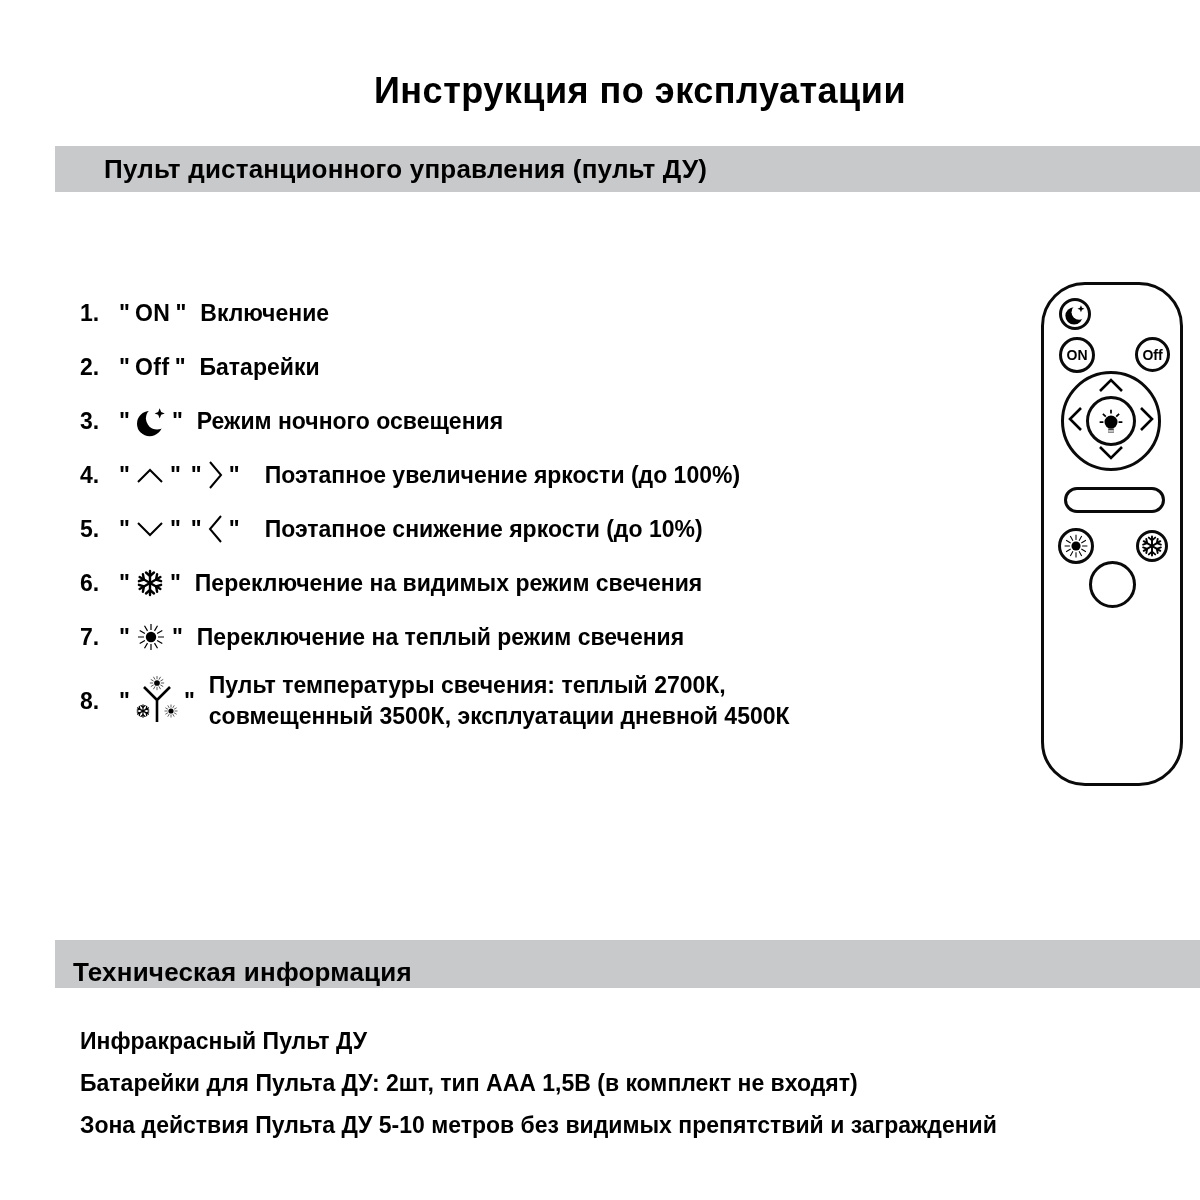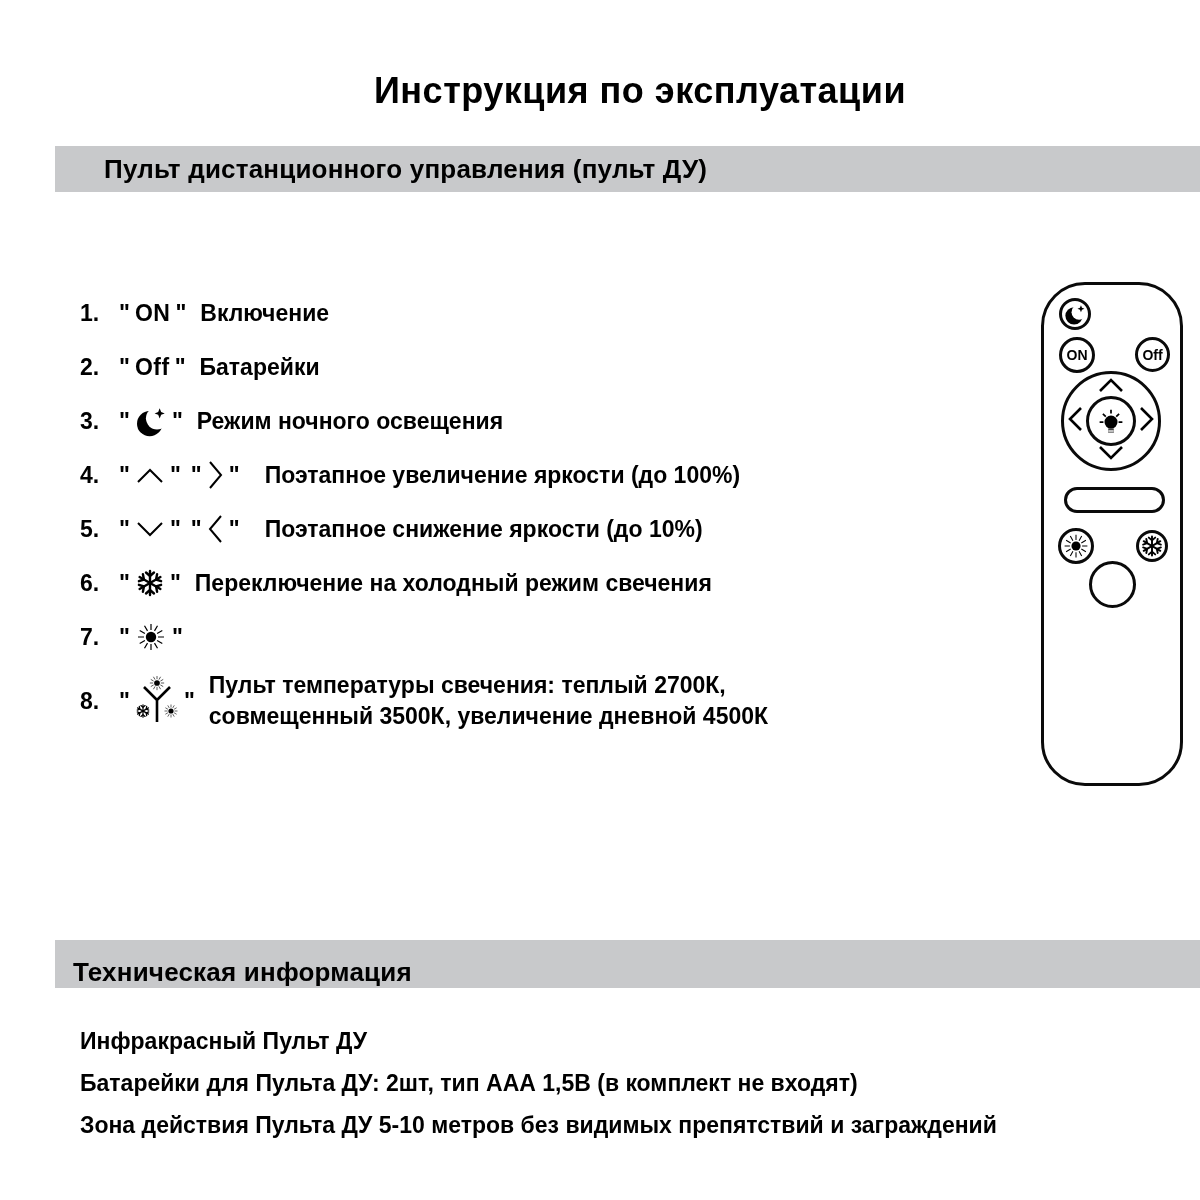--- a/index.html
+++ b/index.html
@@ -172,34 +172,35 @@
       <span class="num">6.</span>
       <span class="q">"</span>
       <span class="icon-wrap">
         <svg width="30" height="30" viewBox="0 0 30 30">
             <g transform="translate(15,15)">
               <use href="#sym-snowflake"></use>
             </g>
           </svg>
       </span>
       <span class="q">"</span>
-      <span class="desc">Переключение на холодный режим свечения</span>
+      <span class="desc">Переключение на видимых режим свечения</span>
     </div>
 
     <div class="item">
       <span class="num">7.</span>
       <span class="q">"</span>
       <span class="icon-wrap">
         <svg width="32" height="32" viewBox="0 0 32 32">
             <g transform="translate(16,16)">
               <use href="#sym-sun"></use>
             </g>
           </svg>
       </span>
       <span class="q">"</span>
+      <span class="desc">Переключение на теплый режим свечения</span>
     </div>
 
     <div class="item item-tall">
       <span class="num">8.</span>
       <span class="q">"</span>
       <span class="icon-wrap">
         <svg width="44" height="50" viewBox="0 0 44 50">
           <g stroke="#000" stroke-width="2.6" fill="none">
             <path d="M22 24 L9 11 M22 24 L35 11 M22 24 L22 46"></path>
           </g>
@@ -210,21 +211,21 @@
               <use href="#sym-snowflake"></use>
             </g>
           <g transform="translate(36,35) scale(0.5)">
               <use href="#sym-sun"></use>
             </g>
         </svg>
       </span>
       <span class="q">"</span>
       <span class="desc-2l">
         <div>Пульт температуры свечения: теплый 2700К,</div>
-        <div>совмещенный 3500К, увеличение дневной 4500К</div>
+        <div>совмещенный 3500К, эксплуатации дневной 4500К</div>
       </span>
     </div>
   </div>
 
   <div class="remote">
     <div class="rbtn rbtn-moon">
       <svg width="22" height="22" viewBox="0 0 24 24">
           <use href="#sym-moon"></use>
         </svg>
     </div>

